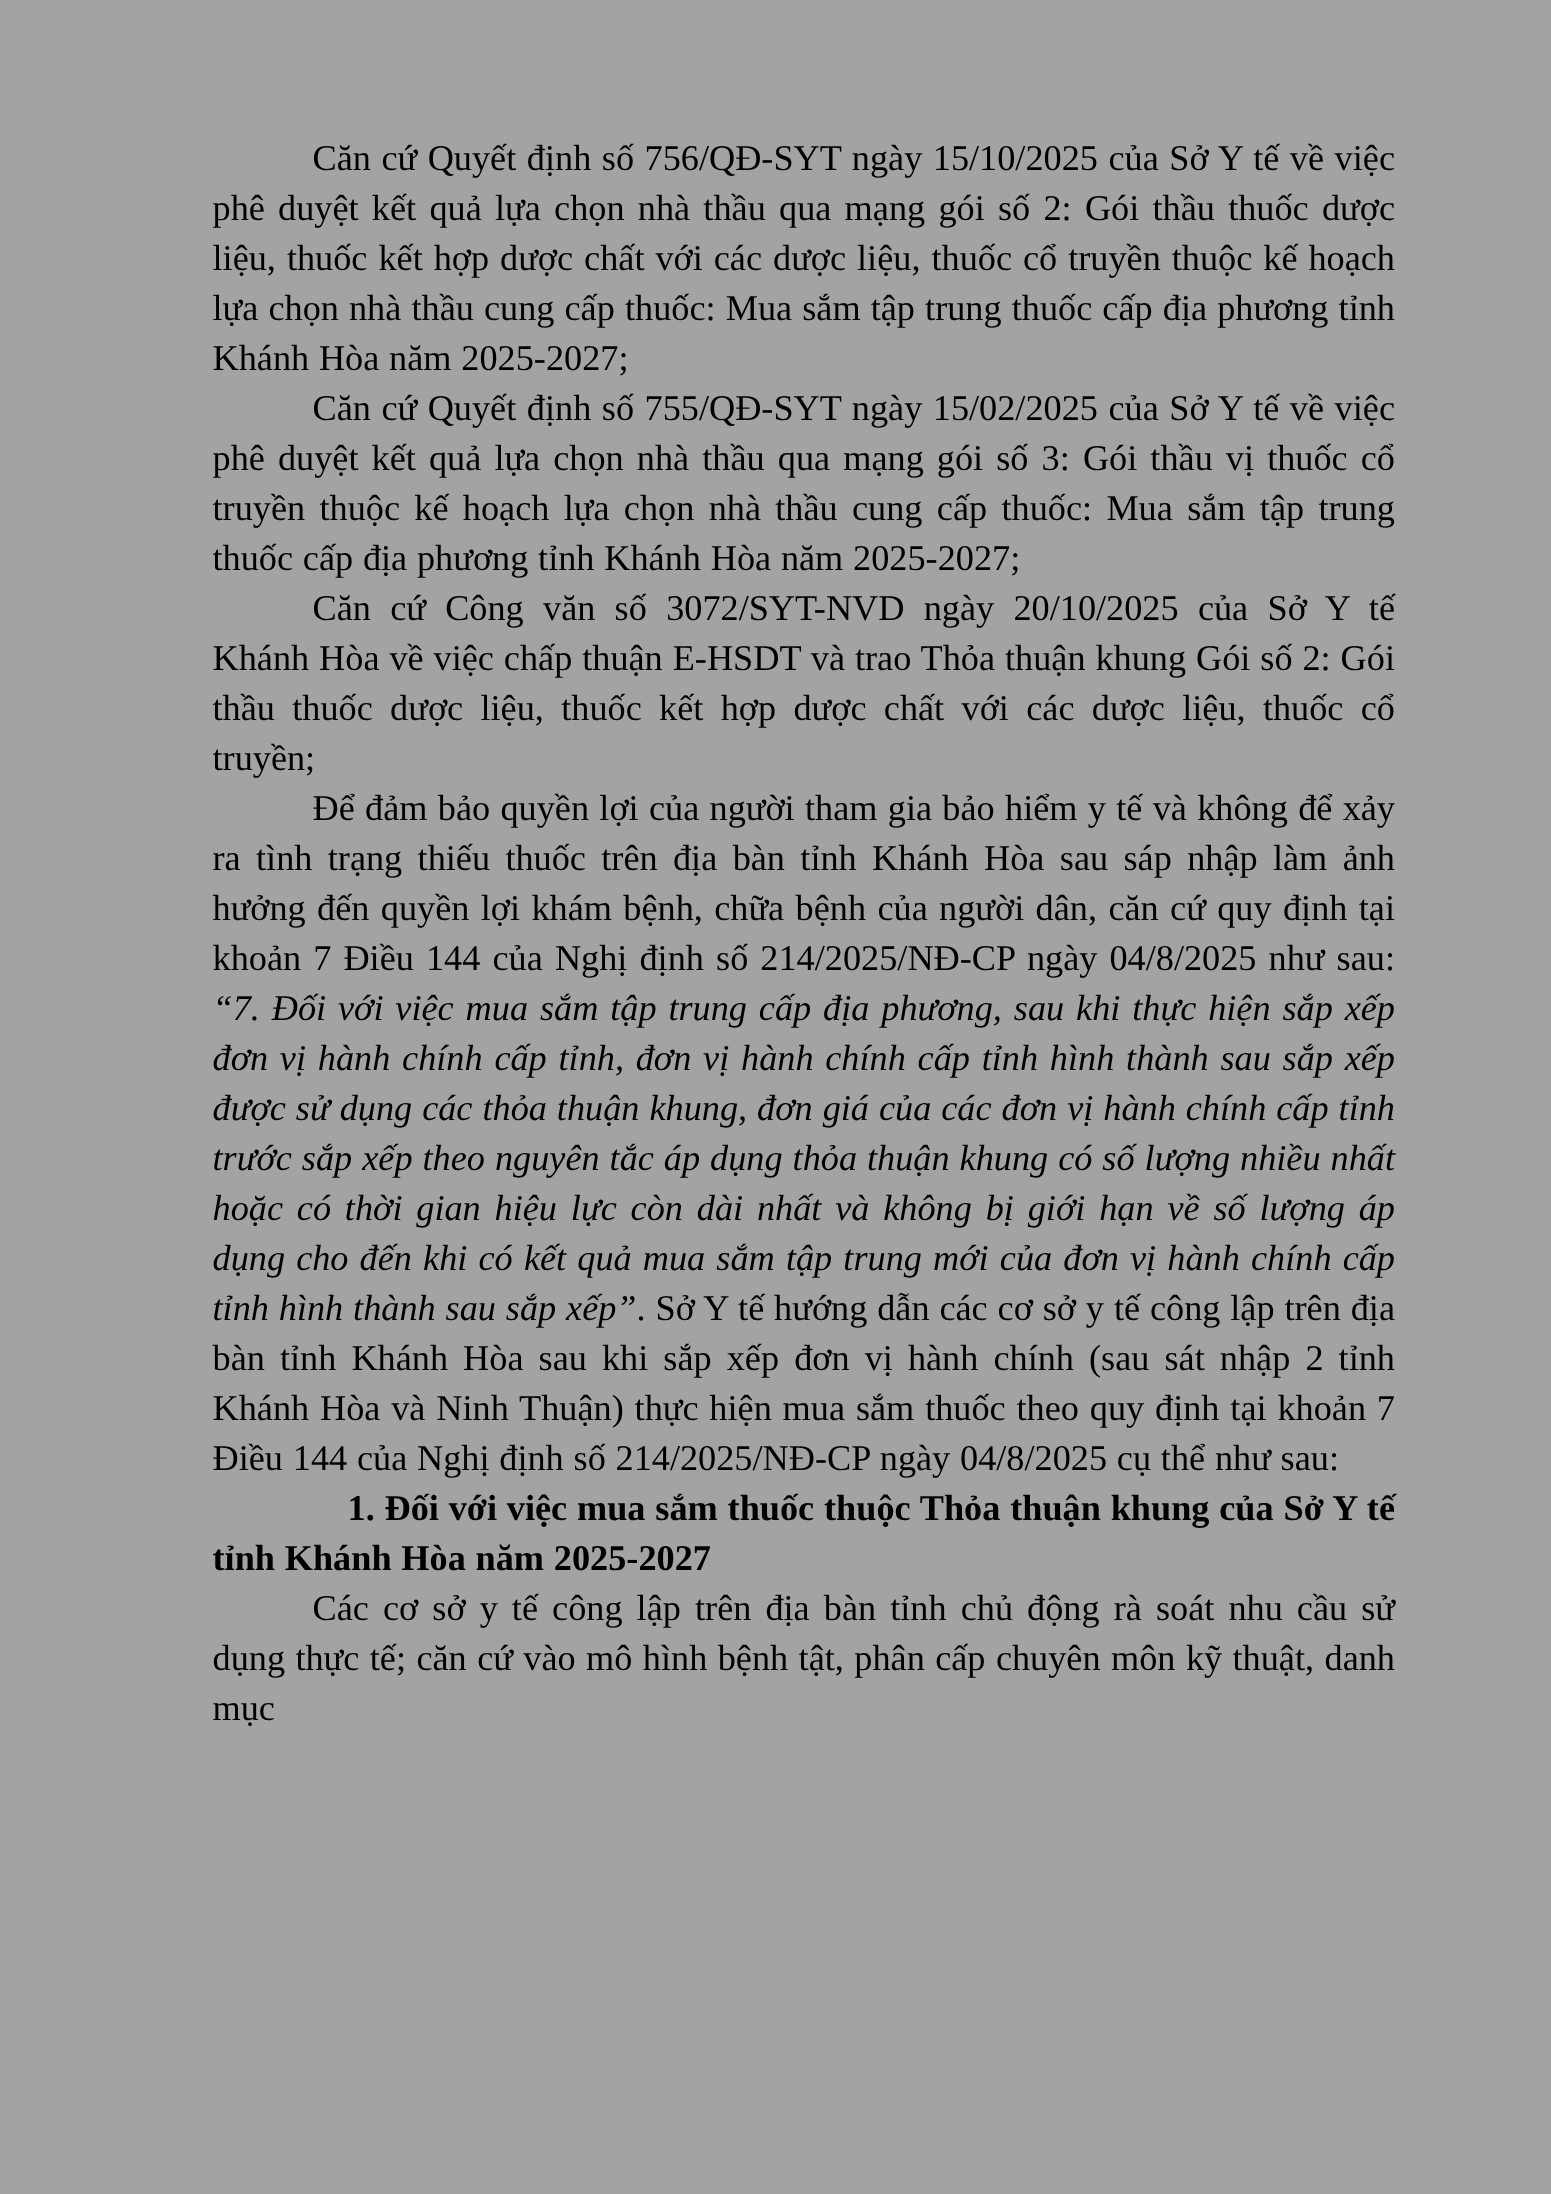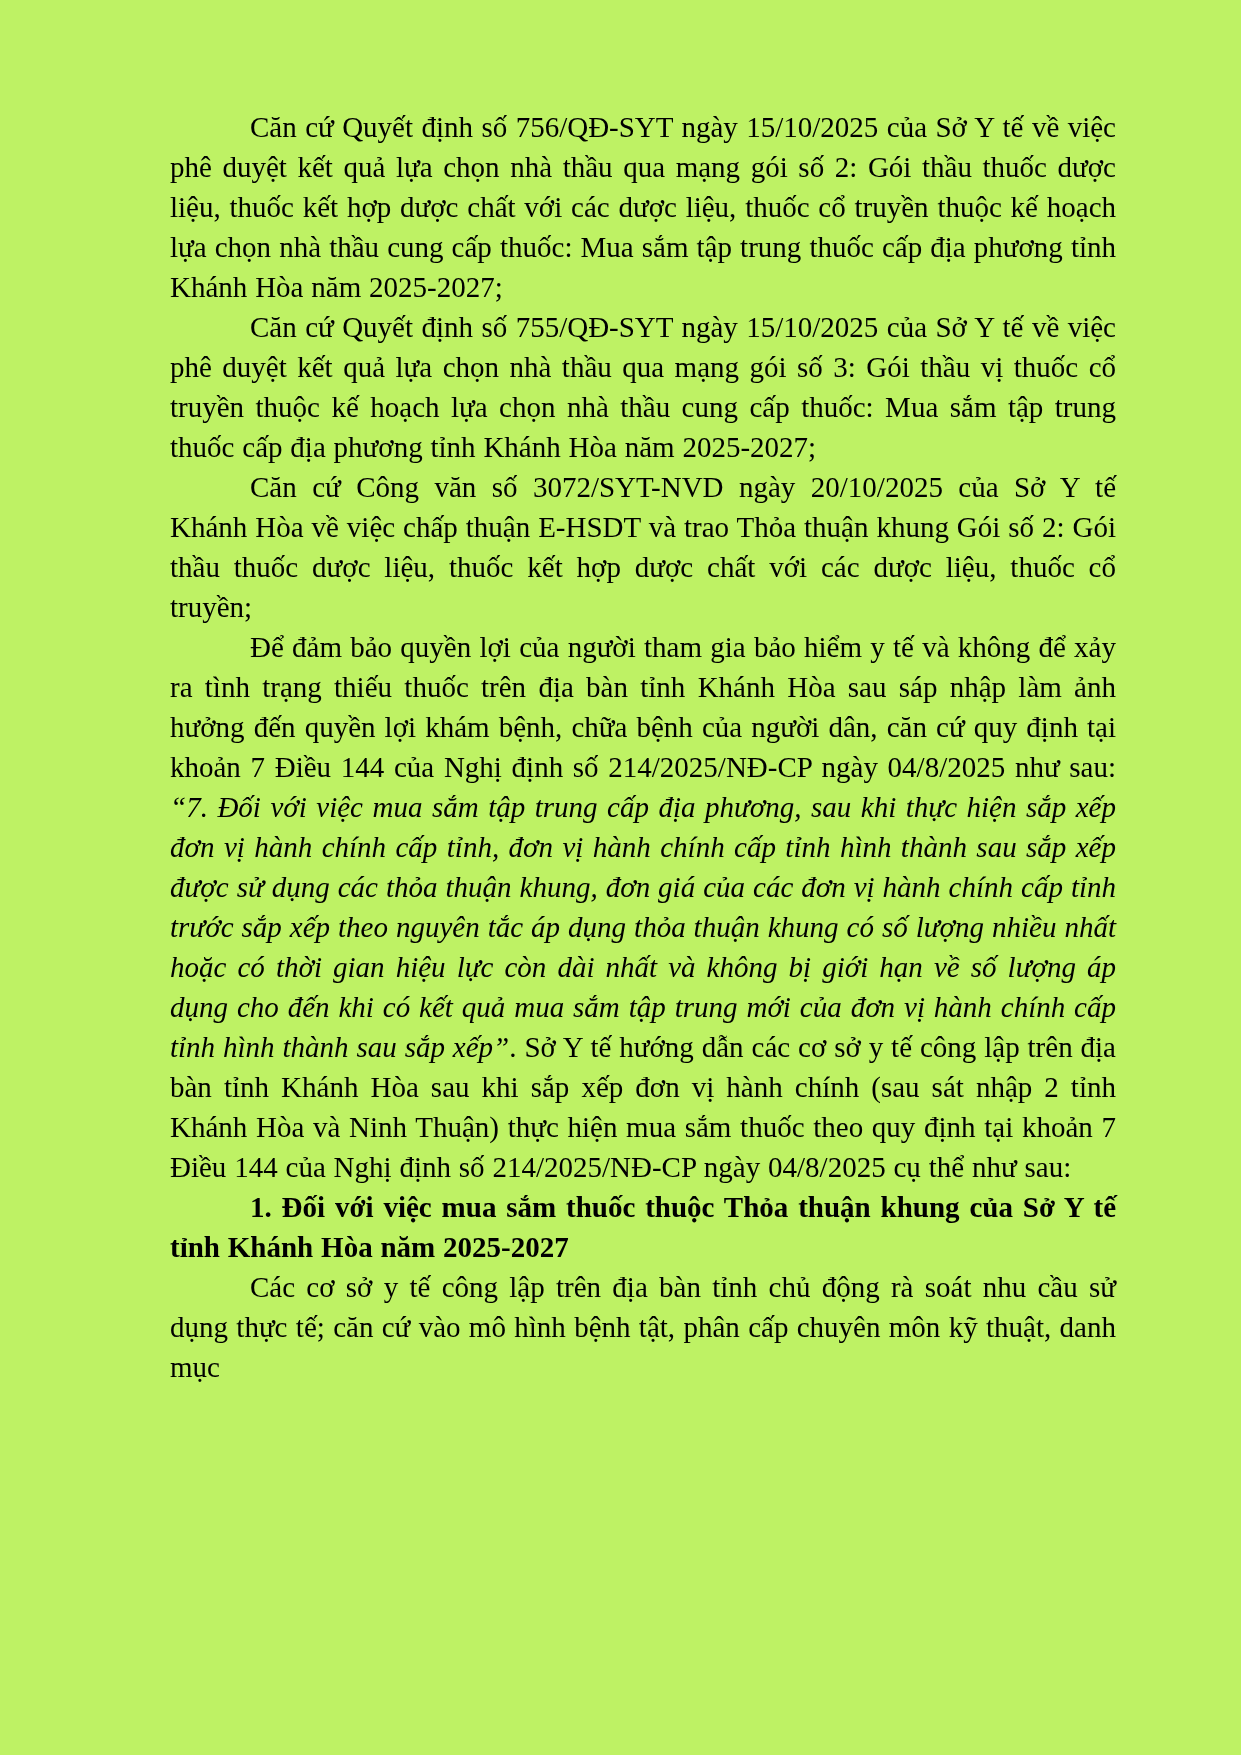--- a/index.html
+++ b/index.html
@@ -5,21 +5,21 @@
   html, body {
     margin: 0;
     padding: 0;
     background: #e8e8e8;
   }
   .page {
     position: relative;
     width: 1241px;
     height: 1755px;
     margin: 0 auto;
-    background: #bef264;
+    background: #a3a3a3;
     overflow: hidden;
     font-family: "Liberation Serif", "DejaVu Serif", serif;
     color: #000000;
   }
   .content {
     position: absolute;
     left: 170px;
     top: 107px;
     width: 946px;
     font-size: 29px;
@@ -30,27 +30,27 @@
     padding: 0;
     text-align: justify;
     text-indent: 80px;
     word-spacing: 0.02em;
   }
   .para.extra-indent { text-indent: 92px; }
   .para.justify-last { text-align-last: justify; }
   .para.heading .run { font-weight: bold; }
   .run.normal { font-style: normal; }
   .run.italic { font-style: italic; }
-  .run.bold   { font-weight: bold; }
+  .run.bold   { font-weight: bold; margin-left: 28px; }
 </style>
 </head>
 <body>
 
 <div class="page">
   <div class="content" id="doc-body">
       <p class="para"><span class="run normal">Căn cứ Quyết định số 756/QĐ-SYT ngày 15/10/2025 của Sở Y tế về việc phê duyệt kết quả lựa chọn nhà thầu qua mạng gói số 2: Gói thầu thuốc dược liệu, thuốc kết hợp dược chất với các dược liệu, thuốc cổ truyền thuộc kế hoạch lựa chọn nhà thầu cung cấp thuốc: Mua sắm tập trung thuốc cấp địa phương tỉnh Khánh Hòa năm 2025-2027;</span></p>
-      <p class="para"><span class="run normal">Căn cứ Quyết định số 755/QĐ-SYT ngày 15/10/2025 của Sở Y tế về việc phê duyệt kết quả lựa chọn nhà thầu qua mạng gói số 3: Gói thầu vị thuốc cổ truyền thuộc kế hoạch lựa chọn nhà thầu cung cấp thuốc: Mua sắm tập trung thuốc cấp địa phương tỉnh Khánh Hòa năm 2025-2027;</span></p>
+      <p class="para"><span class="run normal">Căn cứ Quyết định số 755/QĐ-SYT ngày 15/02/2025 của Sở Y tế về việc phê duyệt kết quả lựa chọn nhà thầu qua mạng gói số 3: Gói thầu vị thuốc cổ truyền thuộc kế hoạch lựa chọn nhà thầu cung cấp thuốc: Mua sắm tập trung thuốc cấp địa phương tỉnh Khánh Hòa năm 2025-2027;</span></p>
       <p class="para"><span class="run normal">Căn cứ Công văn số 3072/SYT-NVD ngày 20/10/2025 của Sở Y tế Khánh Hòa về việc chấp thuận E-HSDT và trao Thỏa thuận khung Gói số 2: Gói thầu thuốc dược liệu, thuốc kết hợp dược chất với các dược liệu, thuốc cổ truyền;</span></p>
       <p class="para"><span class="run normal">Để đảm bảo quyền lợi của người tham gia bảo hiểm y tế và không để xảy ra tình trạng thiếu thuốc trên địa bàn tỉnh Khánh Hòa sau sáp nhập làm ảnh hưởng đến quyền lợi khám bệnh, chữa bệnh của người dân, căn cứ quy định tại khoản 7 Điều 144 của Nghị định số 214/2025/NĐ-CP ngày 04/8/2025 như sau: </span><span class="run italic">“7. Đối với việc mua sắm tập trung cấp địa phương, sau khi thực hiện sắp xếp đơn vị hành chính cấp tỉnh, đơn vị hành chính cấp tỉnh hình thành sau sắp xếp được sử dụng các thỏa thuận khung, đơn giá của các đơn vị hành chính cấp tỉnh trước sắp xếp theo nguyên tắc áp dụng thỏa thuận khung có số lượng nhiều nhất hoặc có thời gian hiệu lực còn dài nhất và không bị giới hạn về số lượng áp dụng cho đến khi có kết quả mua sắm tập trung mới của đơn vị hành chính cấp tỉnh hình thành sau sắp xếp”</span><span class="run normal">. Sở Y tế hướng dẫn các cơ sở y tế công lập trên địa bàn tỉnh Khánh Hòa sau khi sắp xếp đơn vị hành chính (sau sát nhập 2 tỉnh Khánh Hòa và Ninh Thuận) thực hiện mua sắm thuốc theo quy định tại khoản 7 Điều 144 của Nghị định số 214/2025/NĐ-CP ngày 04/8/2025 cụ thể như sau:</span></p>
       <p class="para heading"><span class="run bold">1. Đối với việc mua sắm thuốc thuộc Thỏa thuận khung của Sở Y tế tỉnh Khánh Hòa năm 2025-2027</span></p>
       <p class="para justify-last"><span class="run normal">Các cơ sở y tế công lập trên địa bàn tỉnh chủ động rà soát nhu cầu sử dụng thực tế; căn cứ vào mô hình bệnh tật, phân cấp chuyên môn kỹ thuật, danh mục</span></p>
     </div>
 </div>
 
 </body></html>

